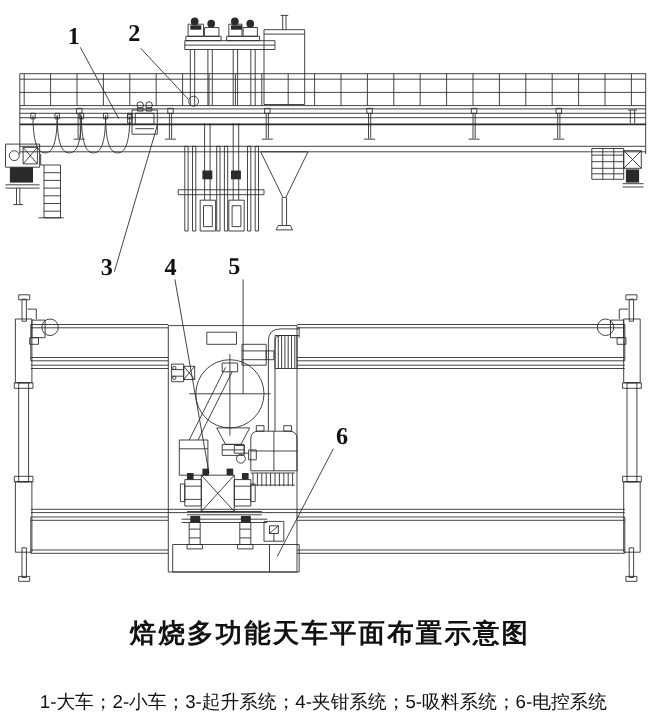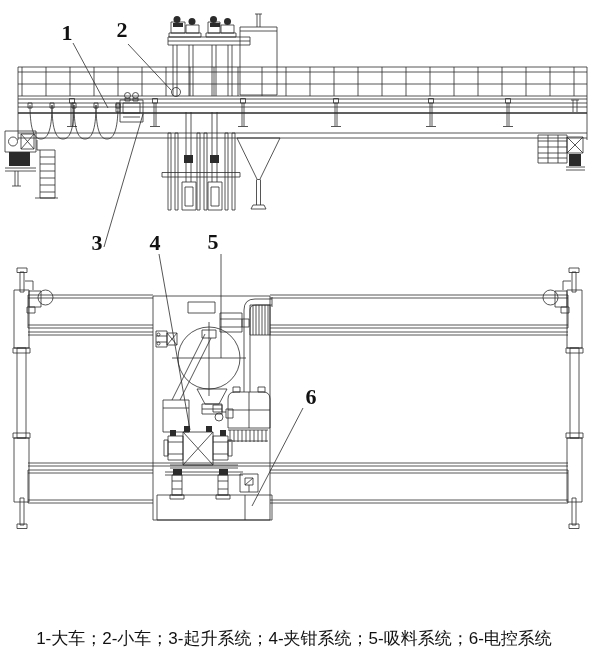--- a/index.html
+++ b/index.html
@@ -305,14 +305,15 @@
         <text class="callout-num" x="213" y="249" text-anchor="middle">5</text>
       </g>
       <g>
         <path class="ln" d="M303 408L252 506"></path>
         <text class="callout-num" x="311" y="404" text-anchor="middle">6</text>
       </g>
     </g>
   </svg>
   </div>
 
+  <div class="title">焙烧多功能天车平面布置示意图</div>
   <div class="legend">1-大车；2-小车；3-起升系统；4-夹钳系统；5-吸料系统；6-电控系统</div>
 </div>
 
 </body></html>

